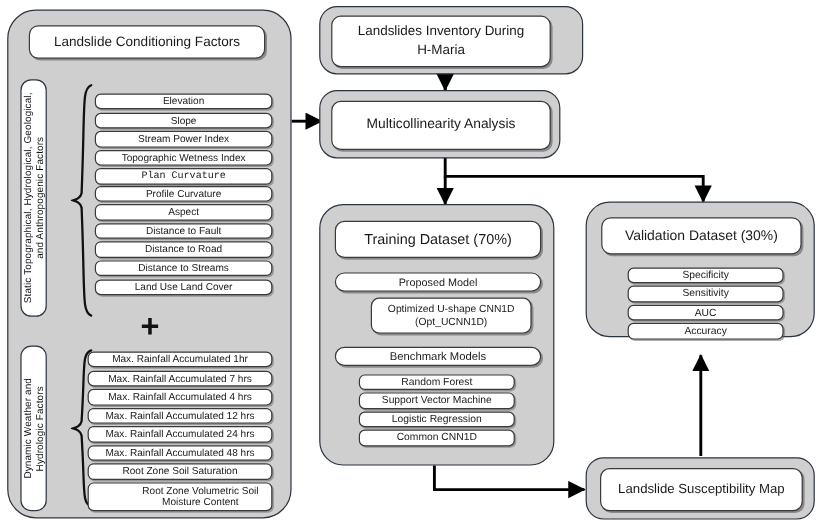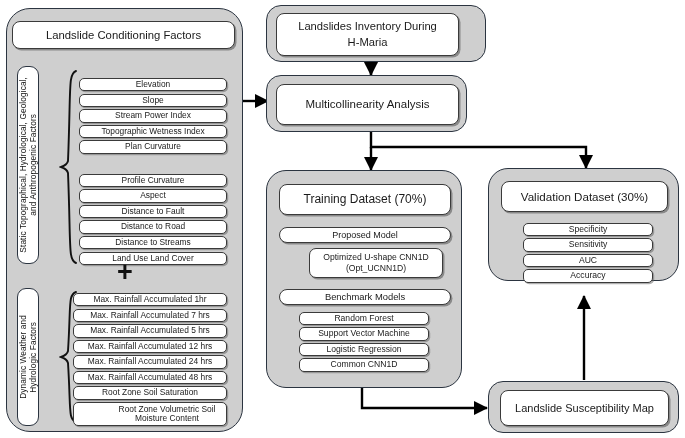--- a/index.html
+++ b/index.html
@@ -92,37 +92,37 @@
     <path d="M371,131 L371,147 L586,147 L586,168" stroke="#000" stroke-width="2.4" fill="none" marker-end="url(#ah)"></path>
     <path d="M371,147 L371,170" stroke="#000" stroke-width="2.4" fill="none" marker-end="url(#ah)"></path>
 
     <path d="M362,388 L362,408 L487,408" stroke="#000" stroke-width="2.4" fill="none" marker-end="url(#ah)"></path>
 
     <path d="M584,380 L584,296" stroke="#000" stroke-width="2.4" fill="none" marker-end="url(#ah)"></path>
   </svg>
 
   <div class="panel" style="left:6px; top:8px; width:237px; height:424px; border-radius:24px;">
 
-    <div class="box thick" style="position:absolute; left:5px; top:12px; width:223px; height:28px; font-size:11.3px;">Landslide Conditioning Factors</div>
+    <div class="box thick" style="position:absolute; left:17px; top:12px; width:197px; height:28px; font-size:11.3px;">Landslide Conditioning Factors</div>
 
     <div class="vlabel" style="left:10px; top:57px; width:22px; height:198px;">
       <span>Static Topographical, Hydrological, Geological,
 and Anthropogenic Factors</span>
     </div>
 
     <svg class="brace" style="left:52px; top:60px;" width="20" height="196" viewBox="0 0 20 196">
       <path d="M17,2 C9,5 12,18 9,92 C8,96 5,97 2,98 C5,99 8,100 9,104 C12,178 9,191 17,194" stroke="#111" stroke-width="1.9" fill="none" stroke-linecap="round"></path>
     </svg>
 
     <div style="position:absolute; left:72px; top:69px; width:148px;">
       <div class="box plain" style="height:13.4px; font-size:8.4px; margin-bottom:2.2px;">Elevation</div>
       <div class="box plain" style="height:13.4px; font-size:8.4px; margin-bottom:2.2px;">Slope</div>
       <div class="box plain" style="height:13.4px; font-size:8.4px; margin-bottom:2.2px;">Stream Power Index</div>
       <div class="box plain" style="height:13.4px; font-size:8.4px; margin-bottom:2.2px;">Topographic Wetness Index</div>
-      <div class="box plain" style="height:13.4px; font-size:8.4px; margin-bottom:20px;">Plan Curvature</div>
+      <div class="box plain" style="height:13.4px; font-size:8.4px; margin-bottom:1px;font-family:Liberation Mono, monospace;">Plan Curvature</div>
       <div class="box plain" style="height:13.4px; font-size:8.4px; margin-bottom:2.2px;">Profile Curvature</div>
       <div class="box plain" style="height:13.4px; font-size:8.4px; margin-bottom:2.2px;">Aspect</div>
       <div class="box plain" style="height:13.4px; font-size:8.4px; margin-bottom:2.2px;">Distance to Fault</div>
       <div class="box plain" style="height:13.4px; font-size:8.4px; margin-bottom:2.2px;">Distance to Road</div>
       <div class="box plain" style="height:13.4px; font-size:8.4px; margin-bottom:2.2px;">Distance to Streams</div>
       <div class="box plain" style="height:13.4px; font-size:8.4px;">Land Use Land Cover</div>
     </div>
 
     <div class="plus" style="left:110px; top:250px;">+</div>
 
@@ -131,21 +131,21 @@
 Hydrologic Factors</span>
     </div>
 
     <svg class="brace" style="left:52px; top:281px;" width="20" height="134" viewBox="0 0 20 134">
       <path d="M17,2 C9,5 12,14 9,61 C8,65 5,66 2,67 C5,68 8,69 9,73 C12,120 9,129 17,132" stroke="#111" stroke-width="1.9" fill="none" stroke-linecap="round"></path>
     </svg>
 
     <div style="position:absolute; left:66px; top:284px; width:154px;">
       <div class="box plain" style="height:13.4px; font-size:8.4px; margin-bottom:2.2px;">Max. Rainfall Accumulated 1hr</div>
       <div class="box plain" style="height:13.4px; font-size:8.4px; margin-bottom:2.2px;">Max. Rainfall Accumulated 7 hrs</div>
-      <div class="box plain" style="height:13.4px; font-size:8.4px; margin-bottom:2.2px;">Max. Rainfall Accumulated 5 hrs</div>
+      <div class="box plain" style="height:13.4px; font-size:8.4px; margin-bottom:2.2px;">Max. Rainfall Accumulated 4 hrs</div>
       <div class="box plain" style="height:13.4px; font-size:8.4px; margin-bottom:2.2px;">Max. Rainfall Accumulated 12 hrs</div>
       <div class="box plain" style="height:13.4px; font-size:8.4px; margin-bottom:2.2px;">Max. Rainfall Accumulated 24 hrs</div>
       <div class="box plain" style="height:13.4px; font-size:8.4px; margin-bottom:2.2px;">Max. Rainfall Accumulated 48 hrs</div>
       <div class="box plain" style="height:13.4px; font-size:8.4px; margin-bottom:2.2px;">Root Zone Soil Saturation</div>
       <div class="box plain" style="height:24px; font-size:8.4px; white-space:pre-line;padding-left:34px;">Root Zone Volumetric Soil
 Moisture Content</div>
     </div>
   </div>
 
   <div class="panel" style="left:266px; top:5px; width:220px; height:57px; border-radius:15px;">

